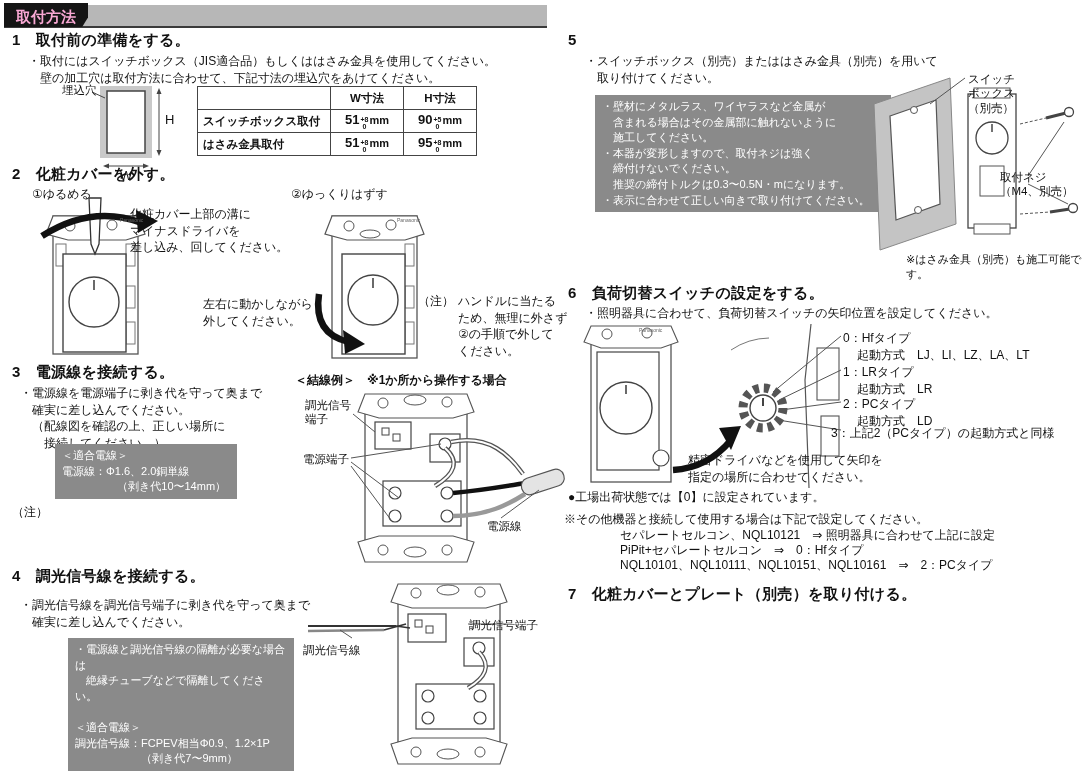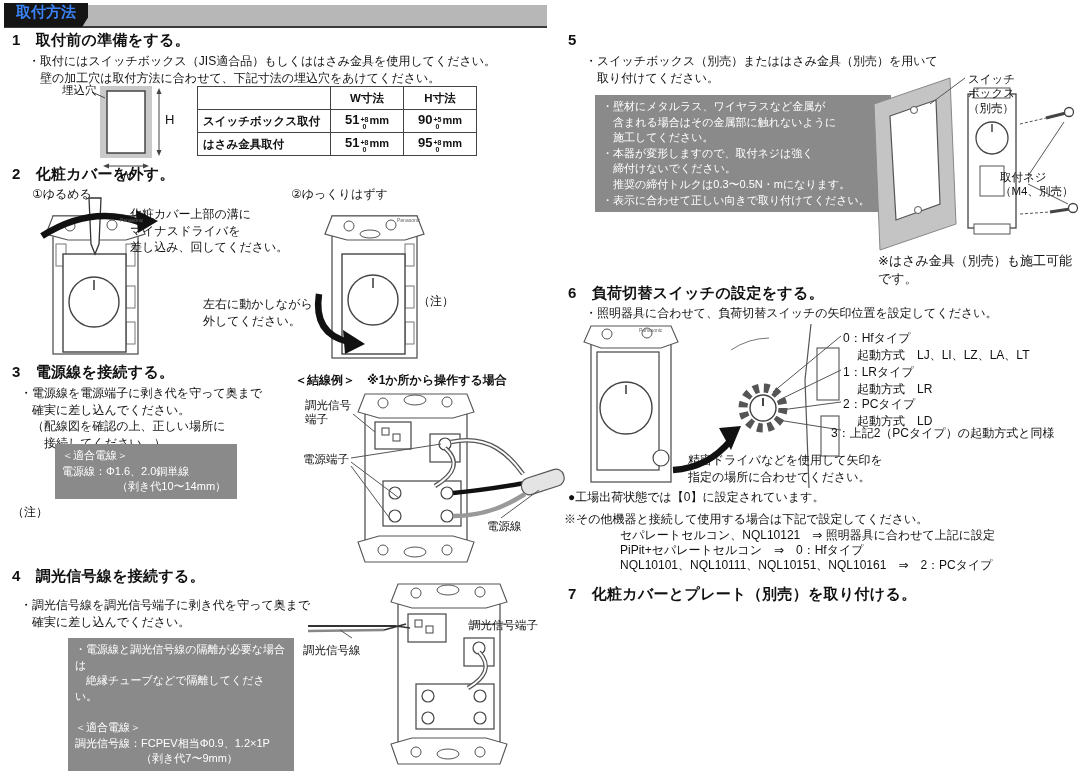--- a/index.html
+++ b/index.html
@@ -2,32 +2,32 @@
 <html><head>
 <meta charset="utf-8">
 <style>
   html,body{margin:0;padding:0;background:#fff;}
   body{width:1084px;height:772px;position:relative;overflow:hidden;
        font-family:"Liberation Sans","DejaVu Sans",sans-serif;color:#111;}
   .abs{position:absolute;}
   .pre{white-space:pre-line;}
   .head{font-size:15px;font-weight:bold;display:flex;gap:15px;letter-spacing:.3px;}
   .t12{font-size:12px;line-height:1.38;}
-  .t11{font-size:13px;line-height:1.35;}
+  .t11{font-size:11px;line-height:1.35;margin-left:28px;}
   .gbox{background:#8a8a8a;color:#fff;padding:4px 7px;font-size:11px;line-height:1.42;white-space:pre-line;}
   .caution{display:flex;gap:4px;font-size:12px;line-height:1.38;}
   .lbl{font-size:11.5px;line-height:1.25;}
   table.dim{border-collapse:collapse;font-size:11.5px;font-weight:bold;}
   table.dim td,table.dim th{border:1.4px solid #444;padding:1px 5px;height:20px;text-align:center;}
   table.dim td.rowlbl{text-align:left;width:122px;font-size:11.5px;}
   .val{font-size:13px;}
   .tol{display:inline-flex;flex-direction:column;font-size:7px;line-height:1.05;vertical-align:2px;margin:0 1px;font-weight:bold;}
   .unit{font-size:11px;}
   .hbar{background:#b7b7b7;border-bottom:2.5px solid #3a3a3a;}
-  .htab{background:#151515;color:#3b82f6;font-size:15px;font-weight:bold;display:flex;align-items:flex-start;
+  .htab{background:#151515;color:#f9a8d4;font-size:15px;font-weight:bold;display:flex;align-items:flex-end;
         padding:0 12px;clip-path:polygon(0 0,100% 0,100% 60%,93% 100%,0 100%);}
   svg{display:block;}
   svg text{font-family:"Liberation Sans","DejaVu Sans",sans-serif;}
 </style>
 </head>
 <body>
 
 <div class="abs hbar" style="left:4px;top:5px;width:543px;height:21px;"></div>
 <div class="abs htab" style="left:4px;top:3px;height:24px;">
   <span>取付方法</span>
@@ -130,20 +130,24 @@
   <circle cx="76" cy="104" r="25" fill="#fff" stroke="#444" stroke-width="1.4"></circle>
   <line x1="76" y1="82" x2="76" y2="92" stroke="#444" stroke-width="1.6"></line>
   <path d="M 22,98 Q 16,138 52,146" fill="none" stroke="#111" stroke-width="6.5"></path>
   <polygon points="46,134 68,148 48,158" fill="#111"></polygon>
   <text x="100" y="26" font-size="5" fill="#666">Panasonic</text>
 </svg>
 <div class="abs t12 pre" style="left:203px;top:296px;">左右に動かしながら
 外してください。</div>
 <div class="abs caution" style="left:418px;top:293px;width:165px;">
   <span>（注）</span>
+  <span class="pre">ハンドルに当たる
+ため、無理に外さず
+②の手順で外して
+ください。</span>
 </div>
 
 <div class="abs head" style="left:12px;top:363px;">
   <span>3</span>
   <span>電源線を接続する。</span>
 </div>
 <div class="abs t12 pre" style="left:20px;top:385px;">・電源線を電源端子に剥き代を守って奥まで
 　確実に差し込んでください。
 　（配線図を確認の上、正しい場所に
 　　接続してください。）</div>

